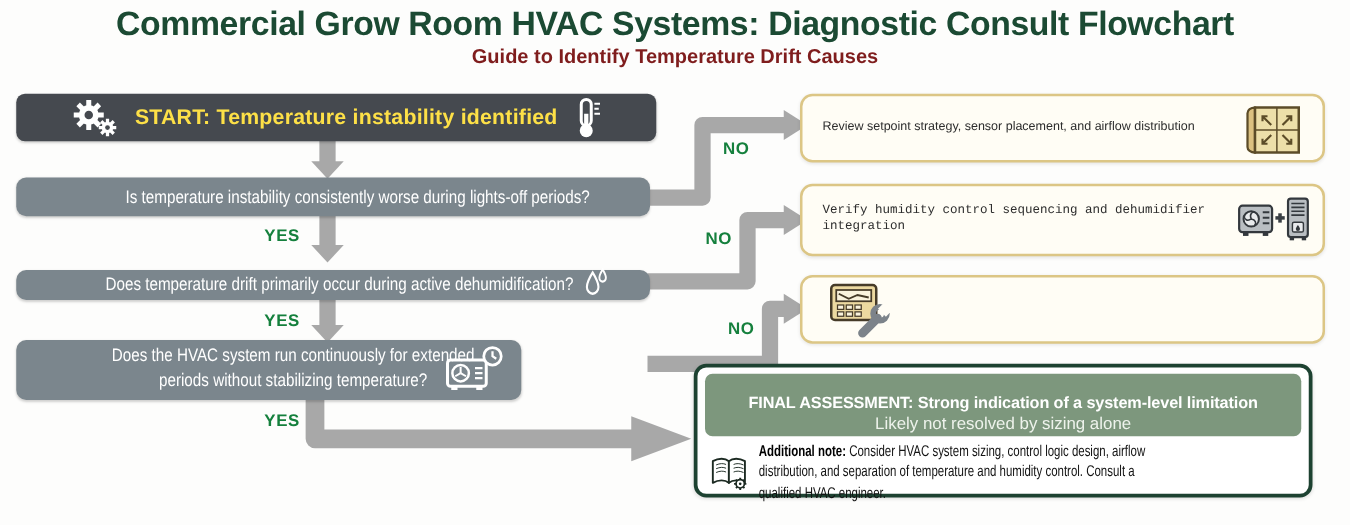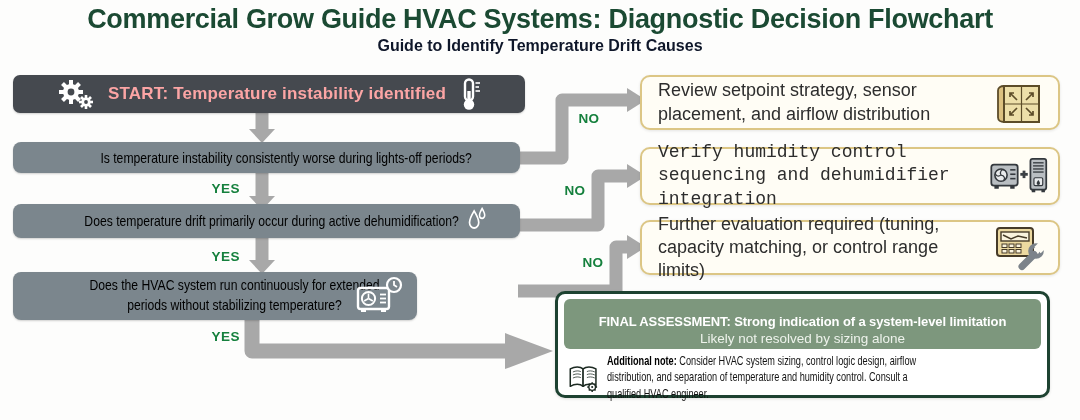--- a/index.html
+++ b/index.html
@@ -3,48 +3,48 @@
 <meta charset="utf-8">
 <style>
   html,body{margin:0;padding:0;background:#e8e8e8;}
   .canvas{
     position:relative;width:1080px;height:420px;background:#fdfdfc;
     font-family:"Liberation Sans",sans-serif;overflow:hidden;
   }
   
   .hdr{position:absolute;top:4px;left:0;width:100%;text-align:center;}
   .hdr h1{margin:0;font-size:27px;font-weight:bold;color:#1b4a33;letter-spacing:-0.3px;line-height:1.15;}
-  .hdr .sub{margin-top:2px;font-size:16px;font-weight:600;color:#0f172a;}
+  .hdr .sub{margin-top:2px;font-size:16px;font-weight:600;color:#7f1d1d;}
   
   svg.wires{position:absolute;left:0;top:0;}
   
   .node{position:absolute;box-sizing:border-box;border-radius:8px;display:flex;align-items:center;justify-content:center;
         box-shadow:0 1px 2px rgba(0,0,0,.18);}
   .start{left:13px;top:75px;width:512px;height:38px;background:#45494f;gap:12px;border-radius:7px;}
-  .start .stxt{color:#fca5a5;font-size:17px;font-weight:bold;letter-spacing:.2px;white-space:nowrap;}
-  .qbox{background:#7b868d;color:#000000;padding-left:39px;}
+  .start .stxt{color:#fde047;font-size:17px;font-weight:bold;letter-spacing:.2px;white-space:nowrap;}
+  .qbox{background:#7b868d;color:#ffffff;padding-left:39px;}
   .q1{left:13px;top:142px;width:507px;height:31px;}
-  .q2{left:13px;top:204px;width:507px;height:34px;}
+  .q2{left:13px;top:216px;width:507px;height:24px;}
   .q3{left:13px;top:272px;width:404px;height:48px;}
   .qinner{display:flex;align-items:center;gap:9px;transform:scaleX(0.84);transform-origin:center center;}
   .qtxt{font-size:14.5px;white-space:nowrap;}
   .q3 .qtxt{white-space:normal;text-align:center;max-width:470px;line-height:1.35;}
   .q3 .sideicon{position:absolute;right:14px;top:4px;}
   
   .lbl{position:absolute;font-size:13.5px;font-weight:bold;color:#15803d;letter-spacing:.5px;}
   .yes{width:42px;text-align:right;}
   .no{width:34px;text-align:center;}
   .yes1{left:198px;top:181px;} .yes2{left:198px;top:249px;} .yes3{left:198px;top:329px;}
   .no1{left:572px;top:111px;} .no2{left:558px;top:183px;} .no3{left:576px;top:255px;}
   
   .outcome{position:absolute;left:640px;width:420px;box-sizing:border-box;background:#fffdf5;
            border:2px solid #dcc685;border-radius:10px;display:flex;align-items:center;
            padding:0 10px 0 16px;box-shadow:0 1px 3px rgba(0,0,0,.10);}
   .o1{top:75px;height:55px;} .o2{top:147px;height:58px;font-family:Liberation Mono, monospace;} .o3{top:220px;height:55px;}
-  .otxt{flex:1;font-size:18px;color:#2d2d2d;line-height:1.28;padding-right:6px;}
+  .otxt{flex:1;font-size:10px;color:#2d2d2d;line-height:1.28;padding-right:6px;}
   .oicon{width:58px;display:flex;align-items:center;justify-content:center;}
   
   .final{position:absolute;left:555px;top:291px;width:495px;height:107px;box-sizing:border-box;
          background:#fff;border:3px solid #1d4231;border-radius:10px;padding:5px 6px;
          box-shadow:0 1px 3px rgba(0,0,0,.12);}
   .band{background:#7d977d;border-radius:6px;height:50px;display:flex;flex-direction:column;
         align-items:center;justify-content:center;}
   .band .b1{font-size:13px;font-weight:bold;color:#fff;white-space:nowrap;letter-spacing:-0.1px;margin-top:12px;}
   .band .b2{font-size:13.5px;color:#eef3ec;margin-top:2px;}
   .noterow{display:flex;align-items:center;gap:7px;margin-top:4px;padding-left:4px;}
@@ -53,21 +53,21 @@
   .notetxt b{color:#000;}
   
   .ic{display:block;}
 </style>
 </head>
 <body>
 
 <div class="canvas">
 
   <div class="hdr">
-    <h1>Commercial Grow Guide HVAC Systems: Diagnostic Decision Flowchart</h1>
+    <h1>Commercial Grow Room HVAC Systems: Diagnostic Consult Flowchart</h1>
     <div class="sub">Guide to Identify Temperature Drift Causes</div>
   </div>
 
   <svg class="wires" width="1080" height="420">
     <g stroke="#a8a8a8" stroke-width="13" fill="none" stroke-linejoin="round">
       <path d="M262 108 V130"></path>
       <path d="M262 168 V197"></path>
       <path d="M262 236 V261"></path>
       <path d="M518 158 H562 V100 H630"></path>
       <path d="M518 225 H598 V176 H630"></path>
@@ -215,21 +215,20 @@
         </g>
         <rect x="50" y="25" width="10" height="9" rx="1.5" fill="#e8eaec" stroke="#33383d" stroke-width="1.3"></rect>
         <path d="M55 27.5c-1.3 1.8-1.9 2.8-1.9 3.7a1.9 1.9 0 0 0 3.8 0c0-.9-.6-1.9-1.9-3.7Z" fill="#33383d"></path>
         <rect x="47.5" y="38.5" width="4" height="3" fill="#33383d"></rect>
           <rect x="58.5" y="38.5" width="4" height="3" fill="#33383d"></rect>
       </svg>
     </div>
   </div>
 
   <div class="outcome o3">
-    <div class="otxt">Further evaluation required (tuning, capacity matching, or control range limits)</div>
     <div class="oicon">
       <svg class="ic" width="50" height="46" viewBox="0 0 50 46">
         <rect x="3" y="3" width="36" height="28" rx="3" fill="#ecd9a0" stroke="#463b28" stroke-width="2"></rect>
         <rect x="7" y="7" width="28" height="9" fill="#faf3dd" stroke="#463b28" stroke-width="1.4"></rect>
         <path d="M9 10 L17 14 L24 11 L33 13" fill="none" stroke="#463b28" stroke-width="1.5"></path>
         <g fill="#faf3dd" stroke="#463b28" stroke-width="1">
           <rect x="8" y="19" width="5" height="3.5"></rect>
             <rect x="15" y="19" width="5" height="3.5"></rect>
             <rect x="22" y="19" width="5" height="3.5"></rect>
           <rect x="8" y="24.5" width="5" height="3.5"></rect>

